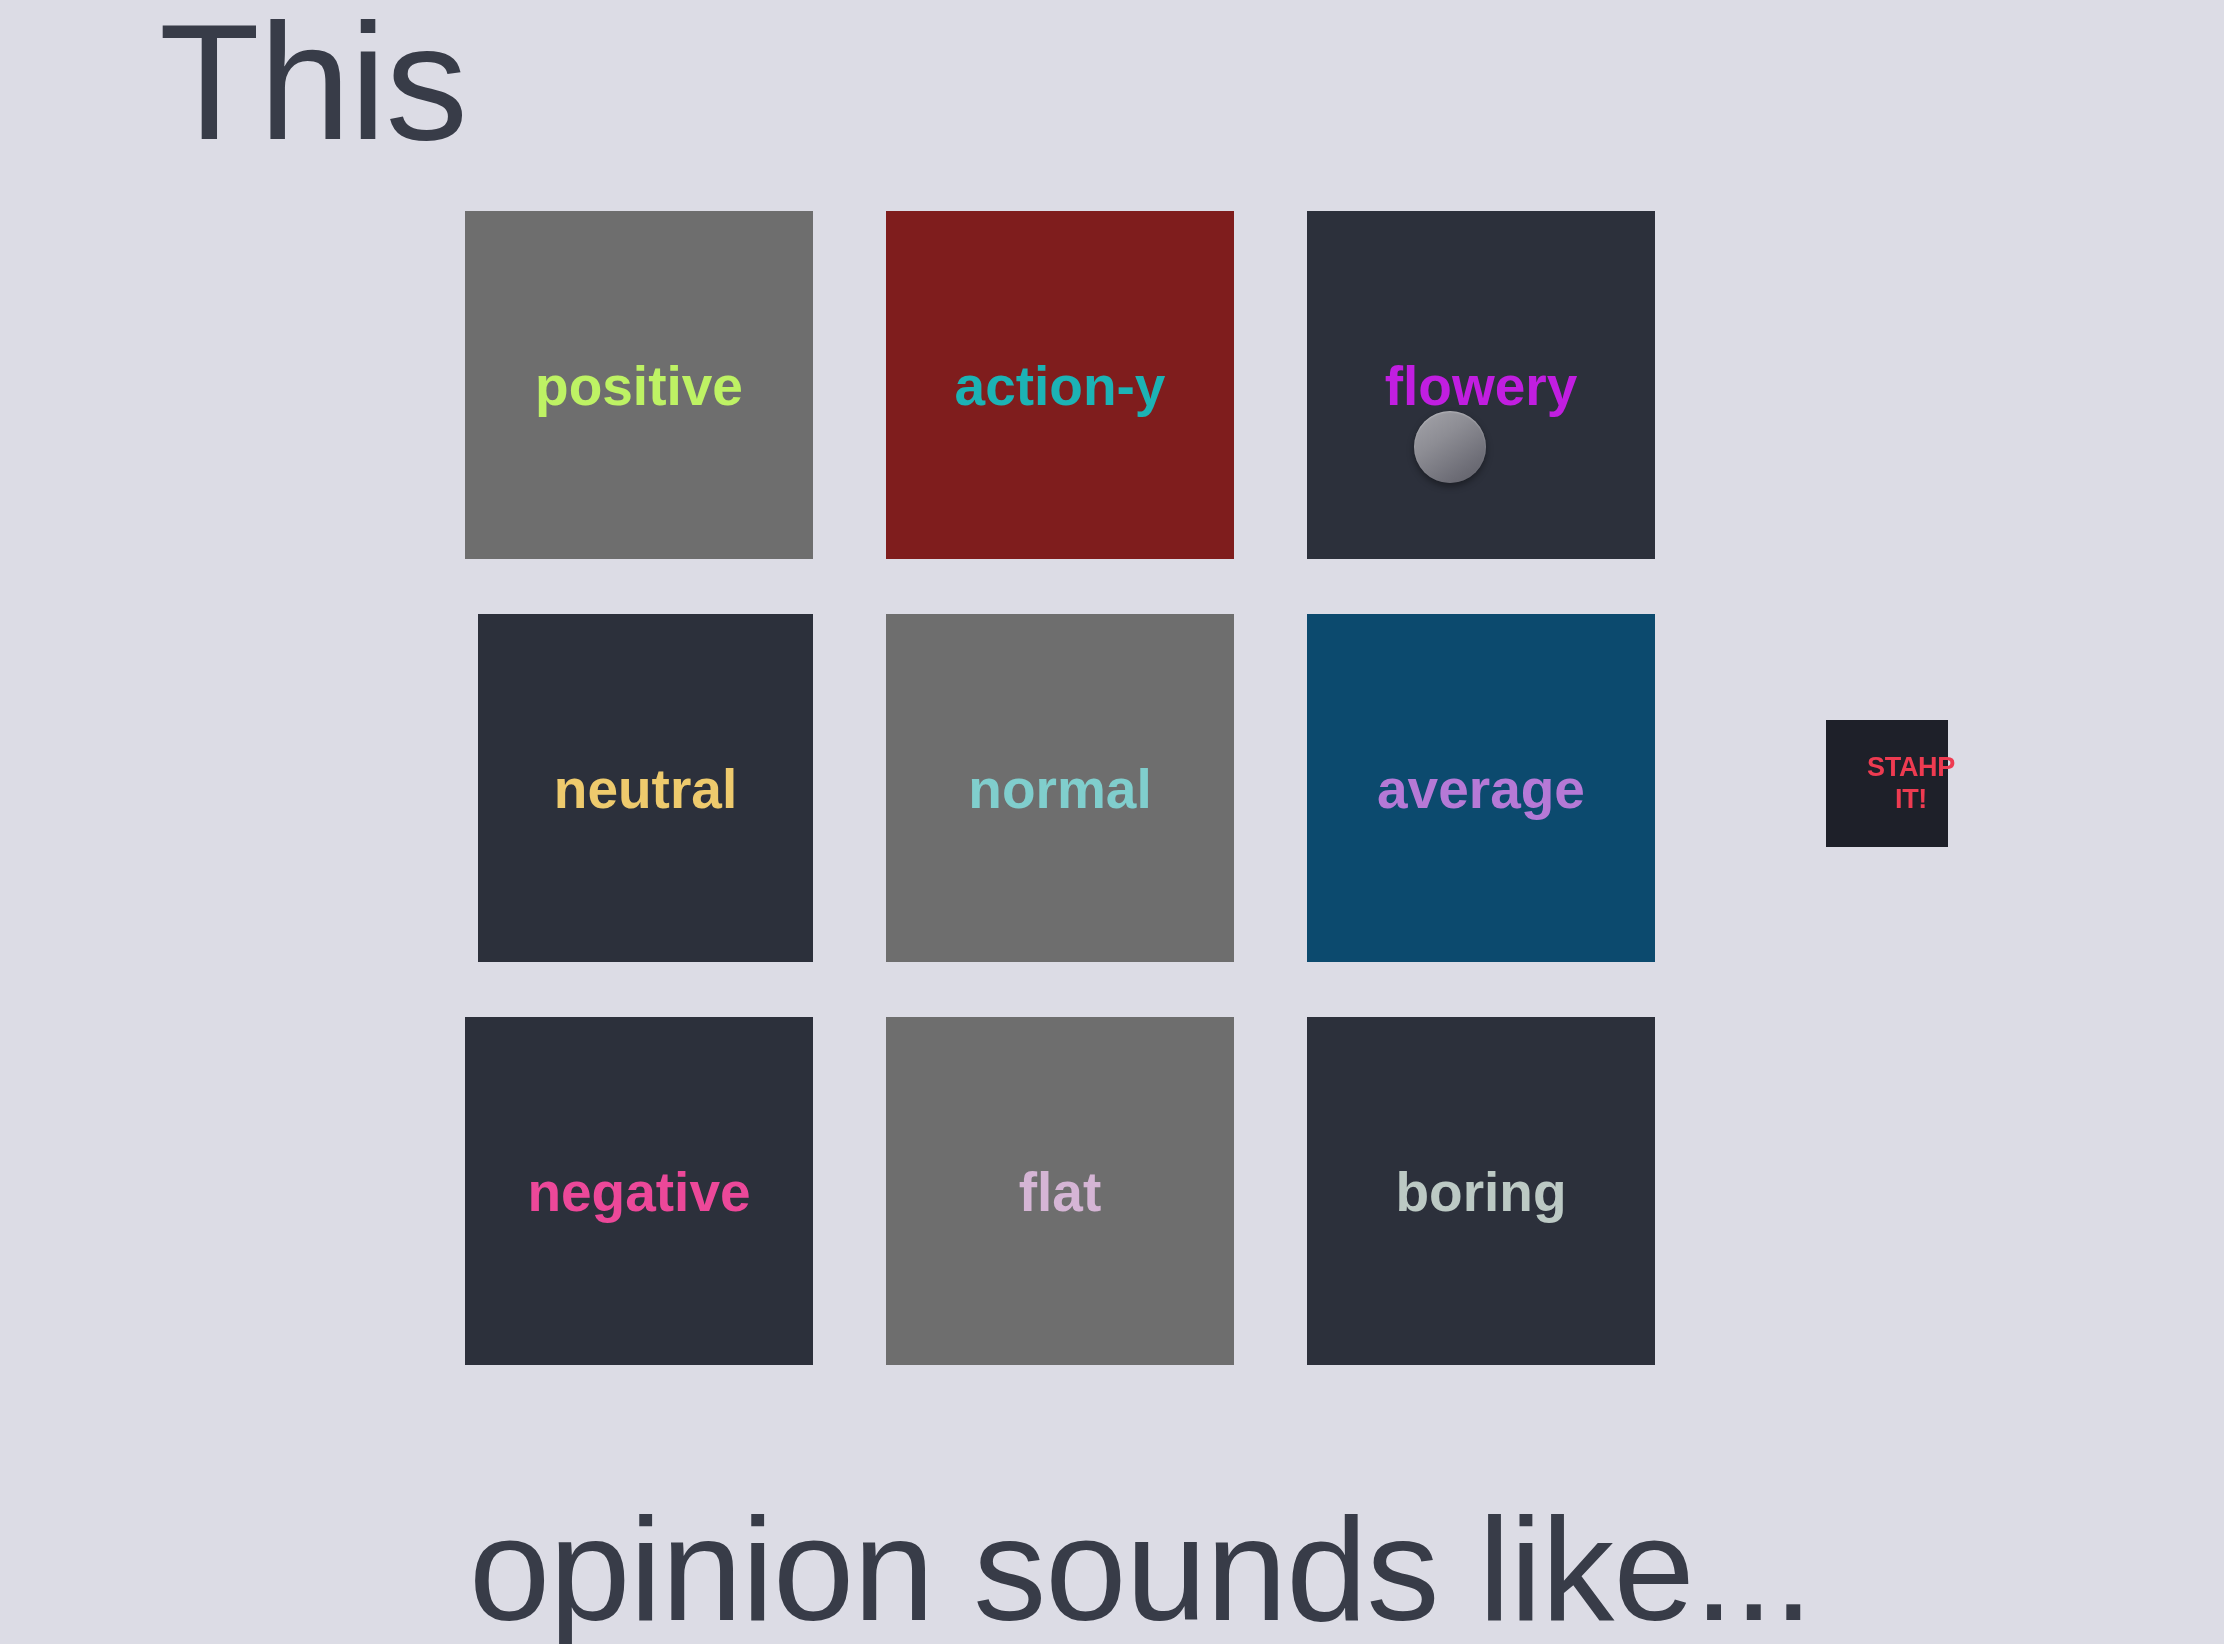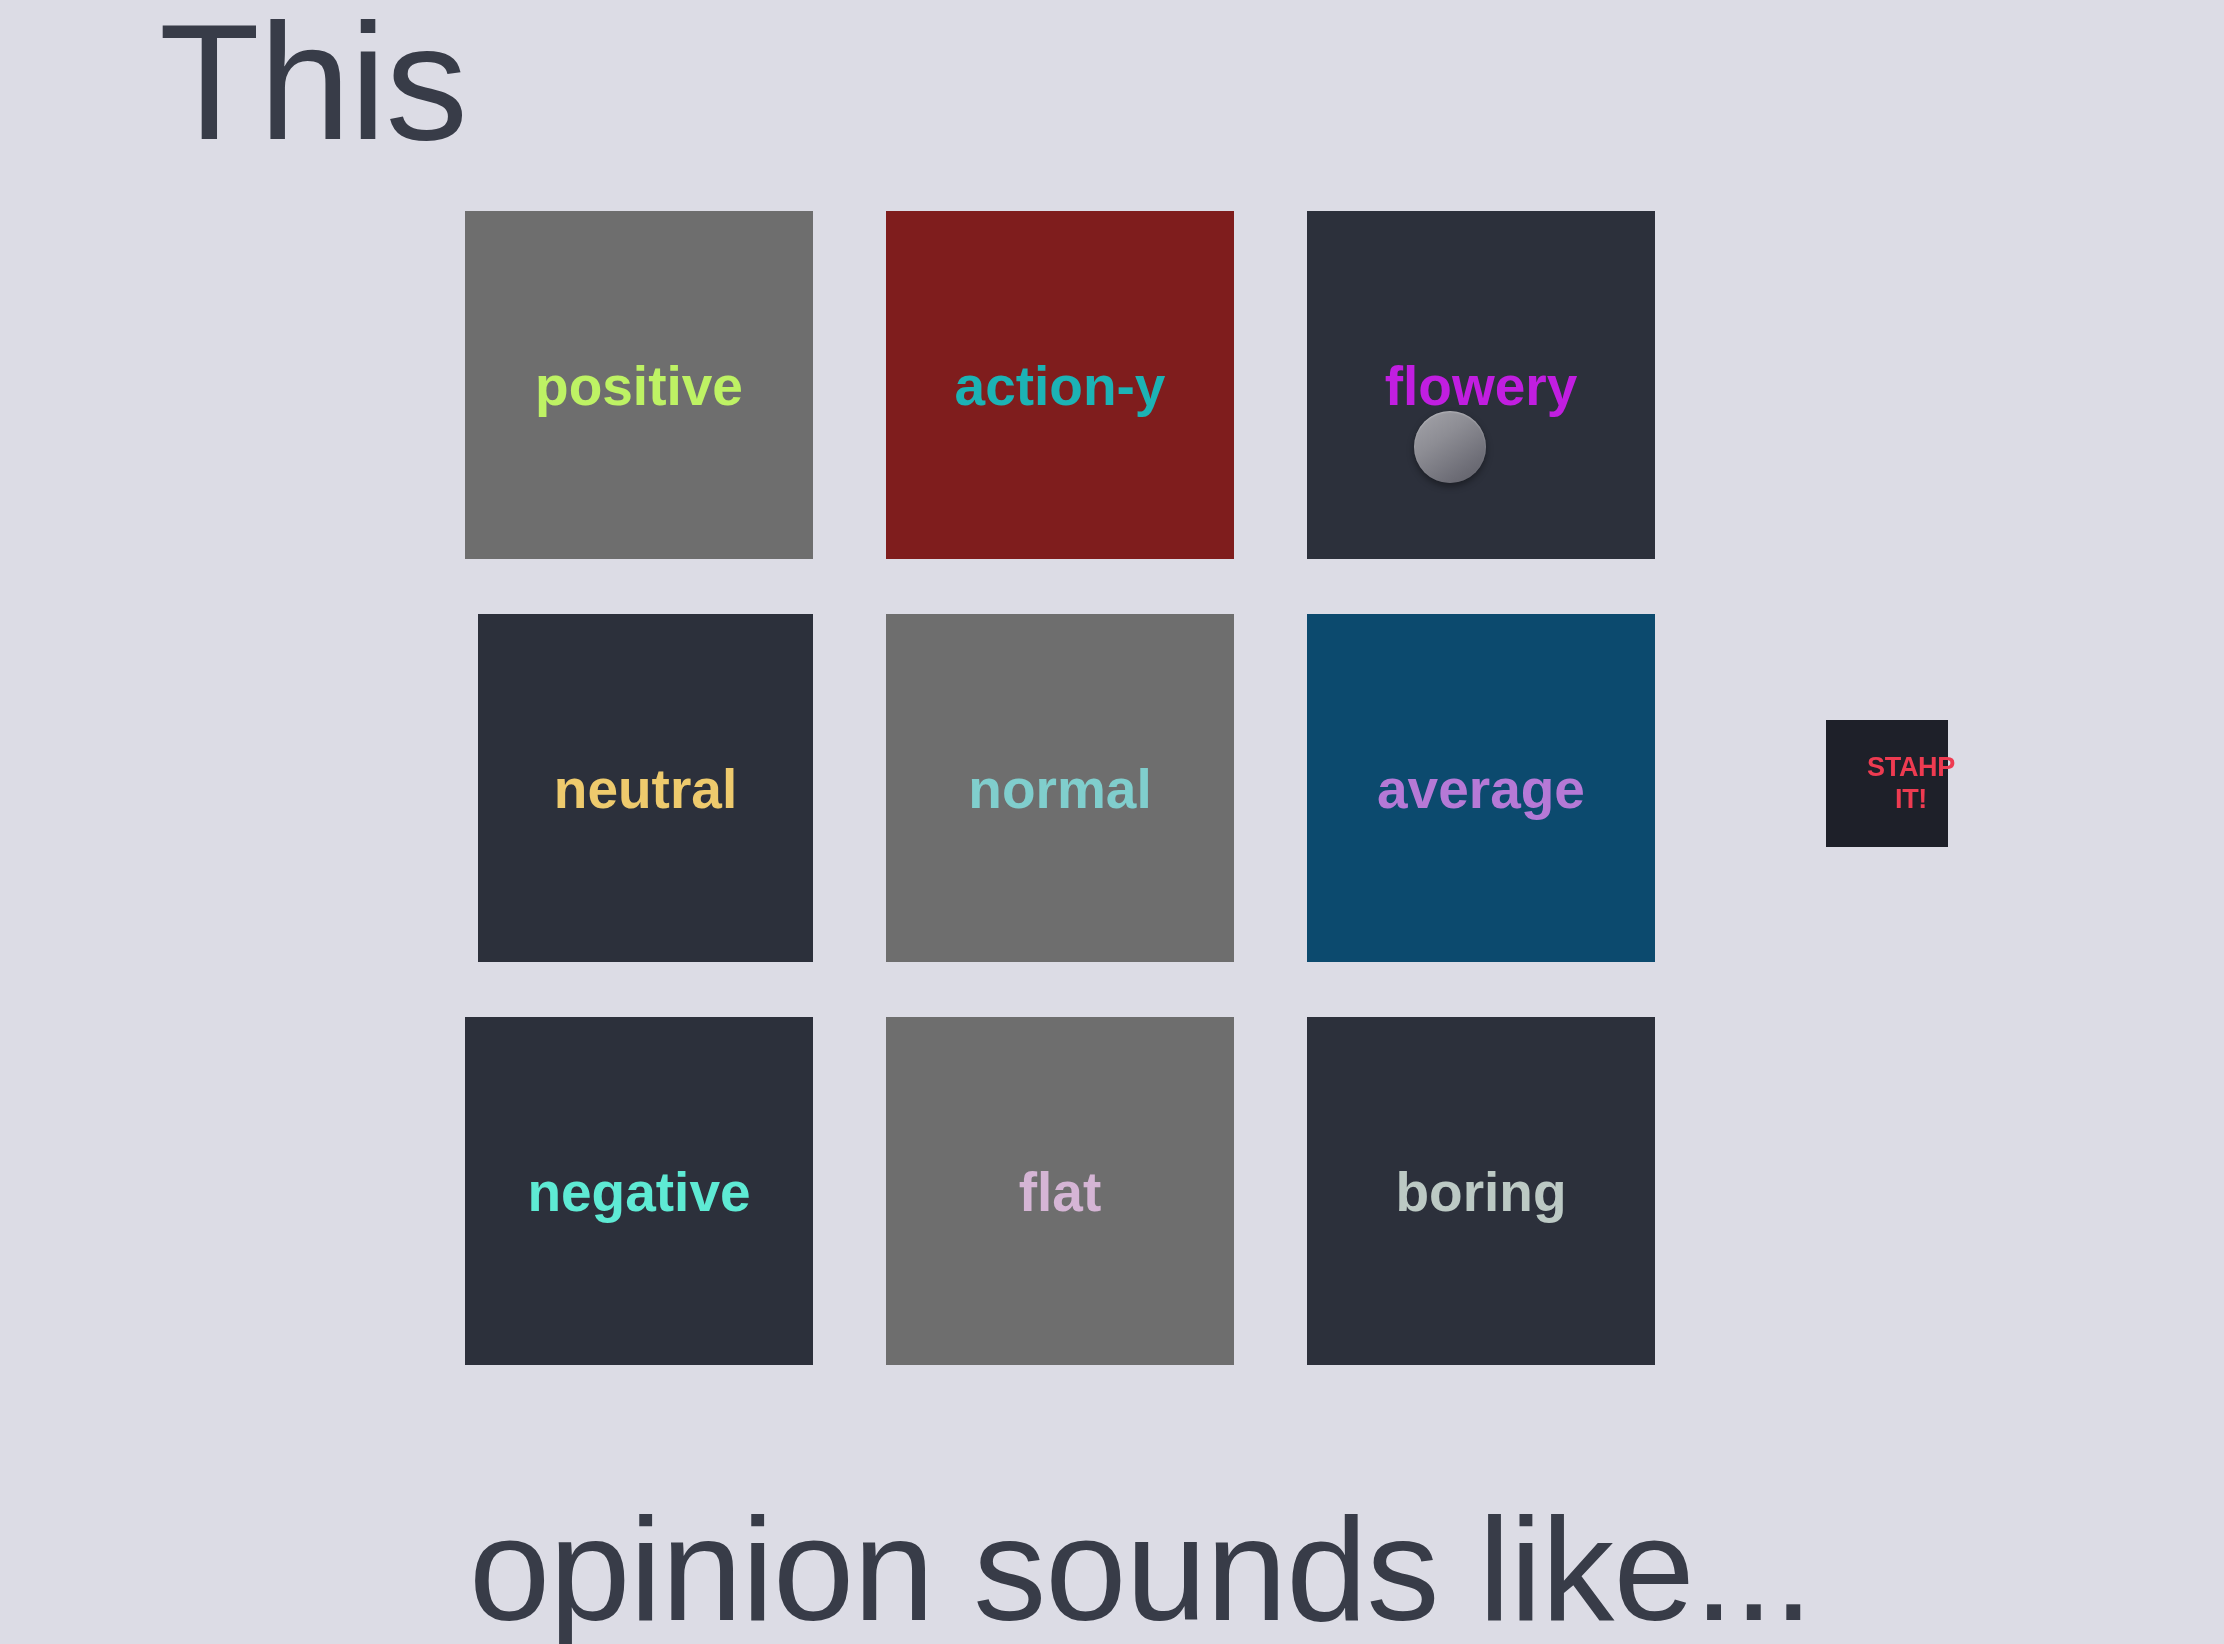--- a/index.html
+++ b/index.html
@@ -157,21 +157,21 @@
 
     <div class="tile" style="background: rgb(110, 110, 110);">
       <span class="tile-label" style="color: rgb(128, 206, 205);">normal</span>
     </div>
 
     <div class="tile" style="background: #0c4a6e;">
       <span class="tile-label" style="color: rgb(181, 121, 214);">average</span>
     </div>
 
     <div class="tile" style="background: rgb(44, 48, 59);">
-      <span class="tile-label" style="color: #5eead4;">negative</span>
+      <span class="tile-label" style="color: #ec4899;">negative</span>
     </div>
 
     <div class="tile" style="background: rgb(110, 110, 110);">
       <span class="tile-label" style="color: rgb(213, 181, 213);">flat</span>
     </div>
 
     <div class="tile" style="background: rgb(44, 48, 59);">
       <span class="tile-label" style="color: rgb(188, 201, 196);">boring</span>
     </div>
 

